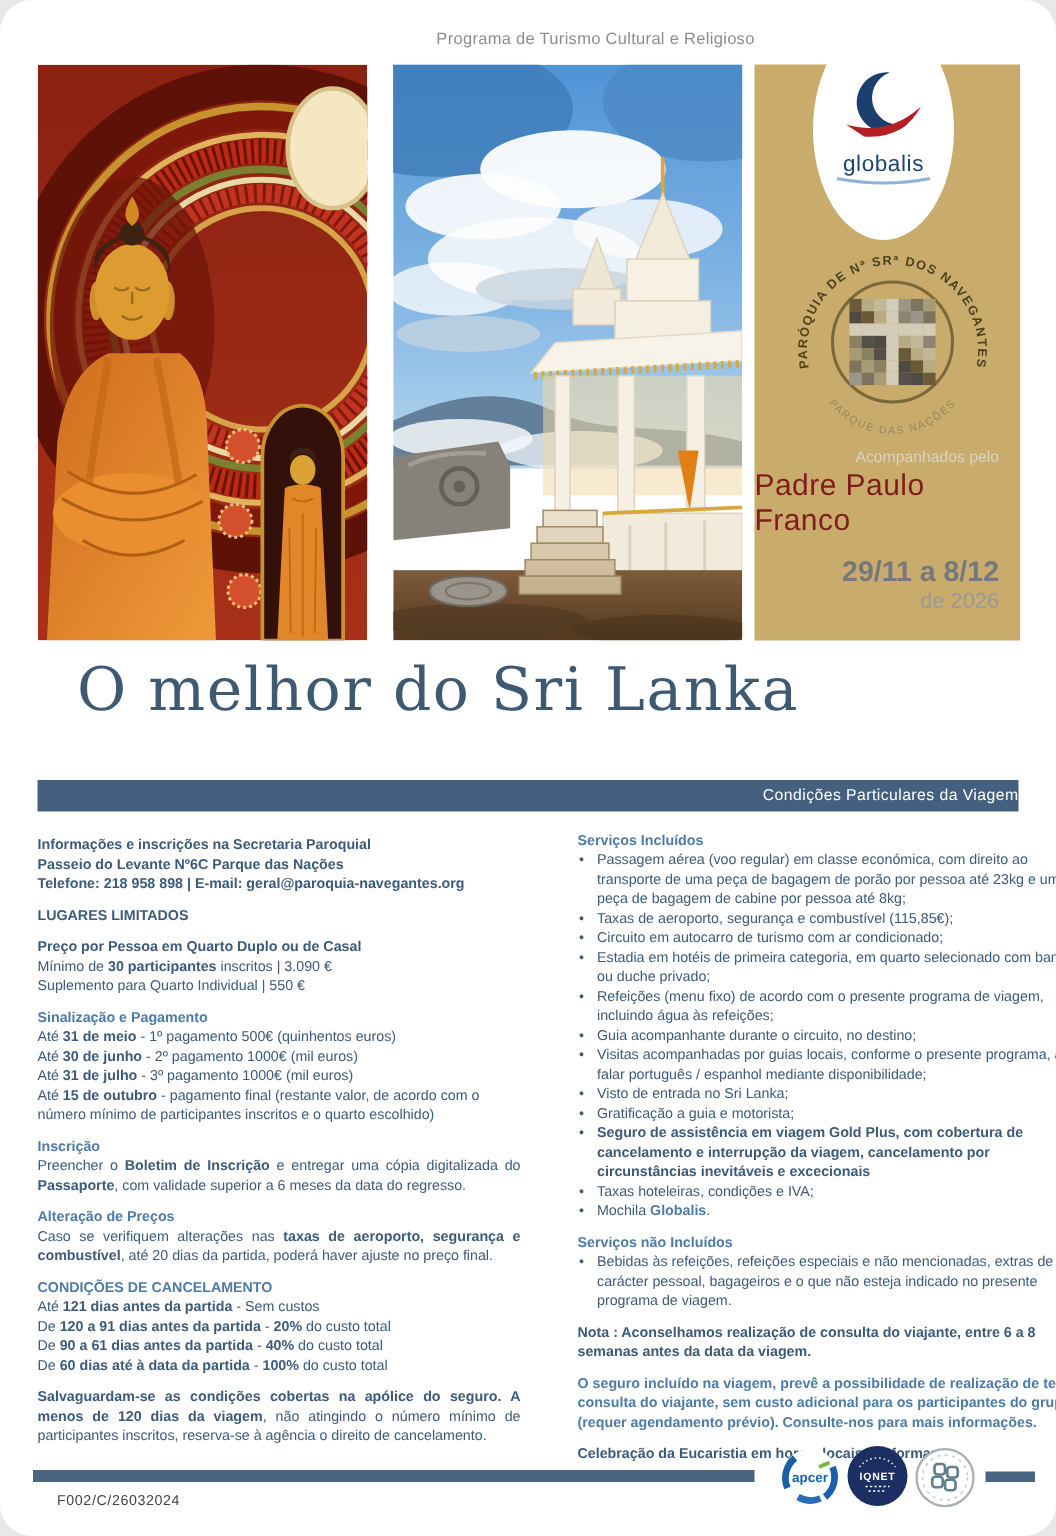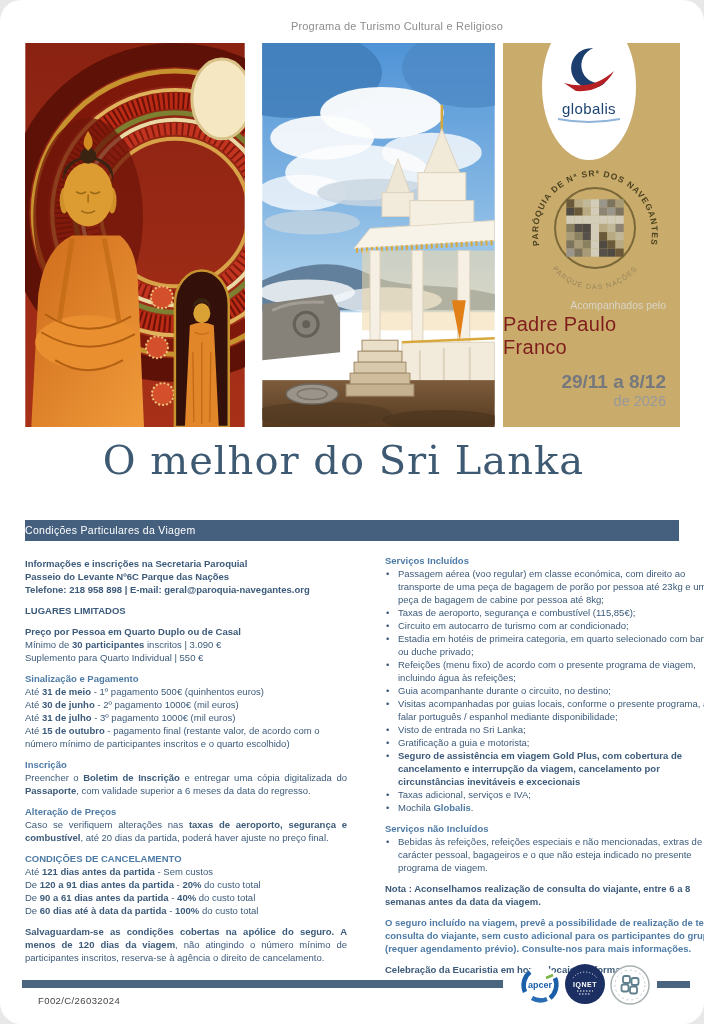--- a/index.html
+++ b/index.html
@@ -13,24 +13,24 @@
   .photo-left{left:25px;width:220px;}
   .photo-mid{left:262px;width:233px;}
   .gold-panel{position:absolute;left:503px;top:43px;width:177px;height:384px;background:#c9ab6c;}
   .gold-panel .accomp{position:absolute;right:14px;top:256px;font-size:10.5px;color:#d9d4c6;}
   .gold-panel .priest{position:absolute;right:14px;top:270px;font-size:20px;color:#7f1d1d;letter-spacing:.3px;}
   .gold-panel .dates{position:absolute;right:14px;top:328px;font-size:19px;color:#75787c;font-weight:bold;}
   .gold-panel .year{position:absolute;right:14px;top:350px;font-size:14.5px;color:#97999c;}
   .globalis-ellipse{position:absolute;left:542px;top:13px;width:94px;height:147px;background:#fff;border-radius:50%;}
   .seal{position:absolute;left:525px;top:156px;width:144px;height:156px;}
   
-  .title{position:absolute;left:0;top:437px;width:584px;margin:0;text-align:right;
+  .title{position:absolute;left:0;top:437px;width:584px;margin:0;text-align:center;
          font-family:"DejaVu Serif",serif;font-weight:normal;font-size:40px;color:#3e5a73;letter-spacing:1px;}
   .section-bar{position:absolute;left:25px;top:520px;width:654px;height:21px;background:#45607e;
-               color:#fff;font-size:10.5px;text-align:left;line-height:21px;letter-spacing:.3px;}
+               color:#fff;font-size:10.5px;text-align:right;line-height:21px;letter-spacing:.3px;}
   
   .col{position:absolute;font-size:9.5px;line-height:13px;}
   .left-col{left:25px;top:557px;width:322px;}
   .right-col{left:357px;top:554px;width:332px;margin-left:28px;}
   .blk{margin-top:8px;}
   .b{font-weight:bold;}
   .u{}
   .hb{color:#4e7ba6;}
   .sec-h{color:#4e7ba6;font-weight:bold;}
   .just{text-align:justify;}
@@ -358,21 +358,21 @@
         <div class="bullet">
           <span class="mark">•</span>
           <span class="btxt"><span>Gratificação a guia e motorista;</span></span>
         </div>
         <div class="bullet">
           <span class="mark">•</span>
           <span class="btxt"><span class="b">Seguro de assistência em viagem Gold Plus, com cobertura de cancelamento e interrupção da viagem, cancelamento por circunstâncias inevitáveis e excecionais</span></span>
         </div>
         <div class="bullet">
           <span class="mark">•</span>
-          <span class="btxt"><span>Taxas adicional, serviços e IVA;</span></span>
+          <span class="btxt"><span>Taxas hoteleiras, condições e IVA;</span></span>
         </div>
         <div class="bullet">
           <span class="mark">•</span>
           <span class="btxt"><span>Mochila </span><span class="b hb">Globalis</span><span>.</span></span>
         </div>
       </div>
     <div class="blk sec-h">Serviços não Incluídos</div>
     <div>
         <div class="bullet">
           <span class="mark">•</span>

